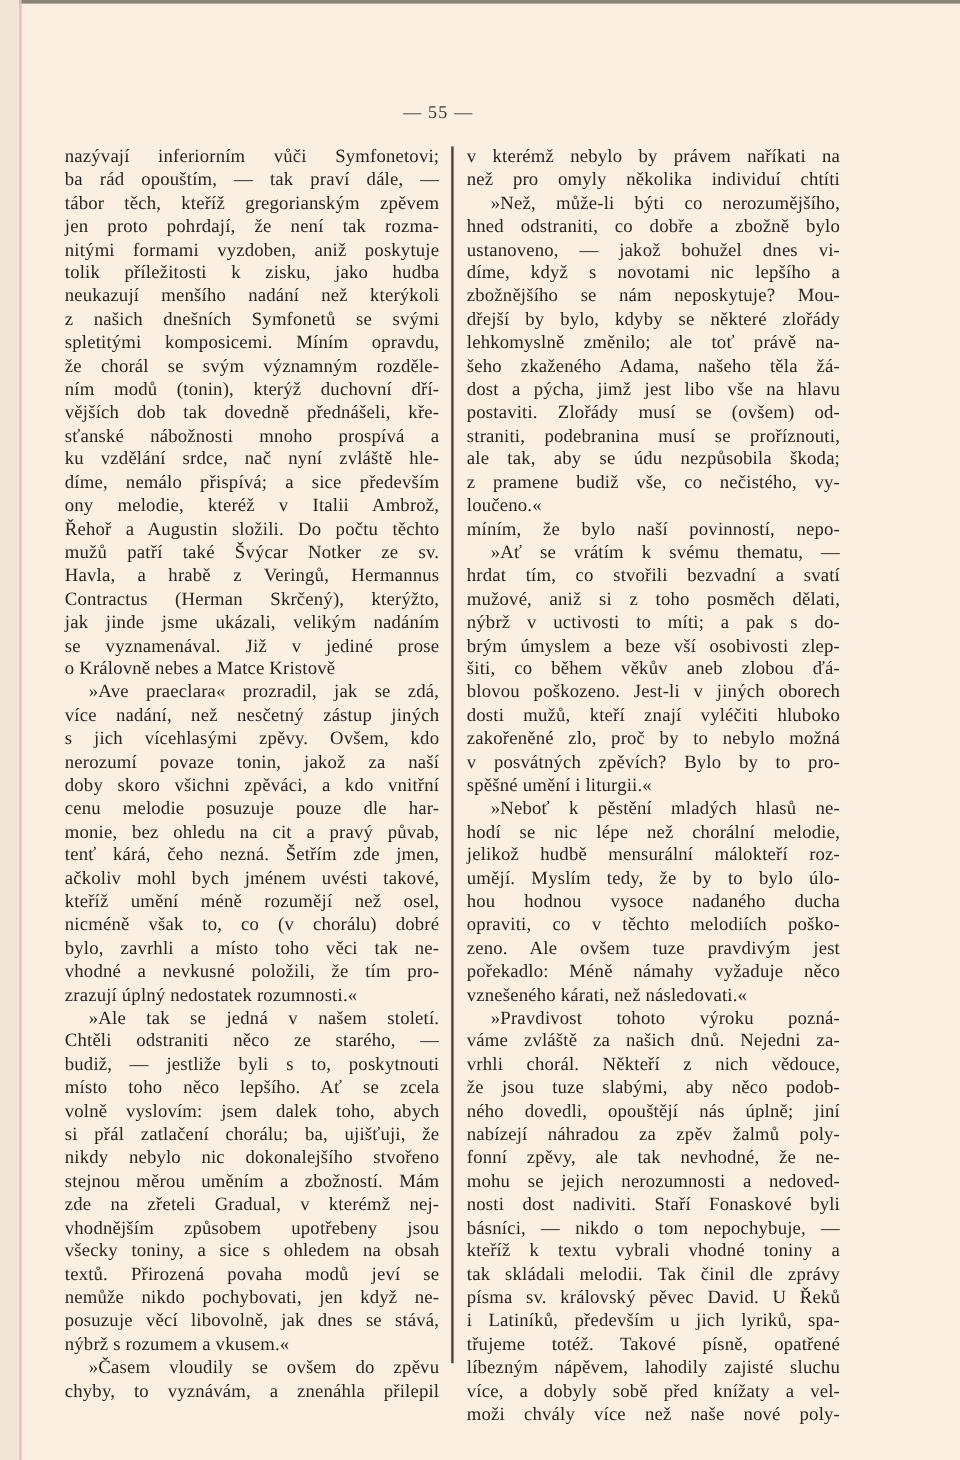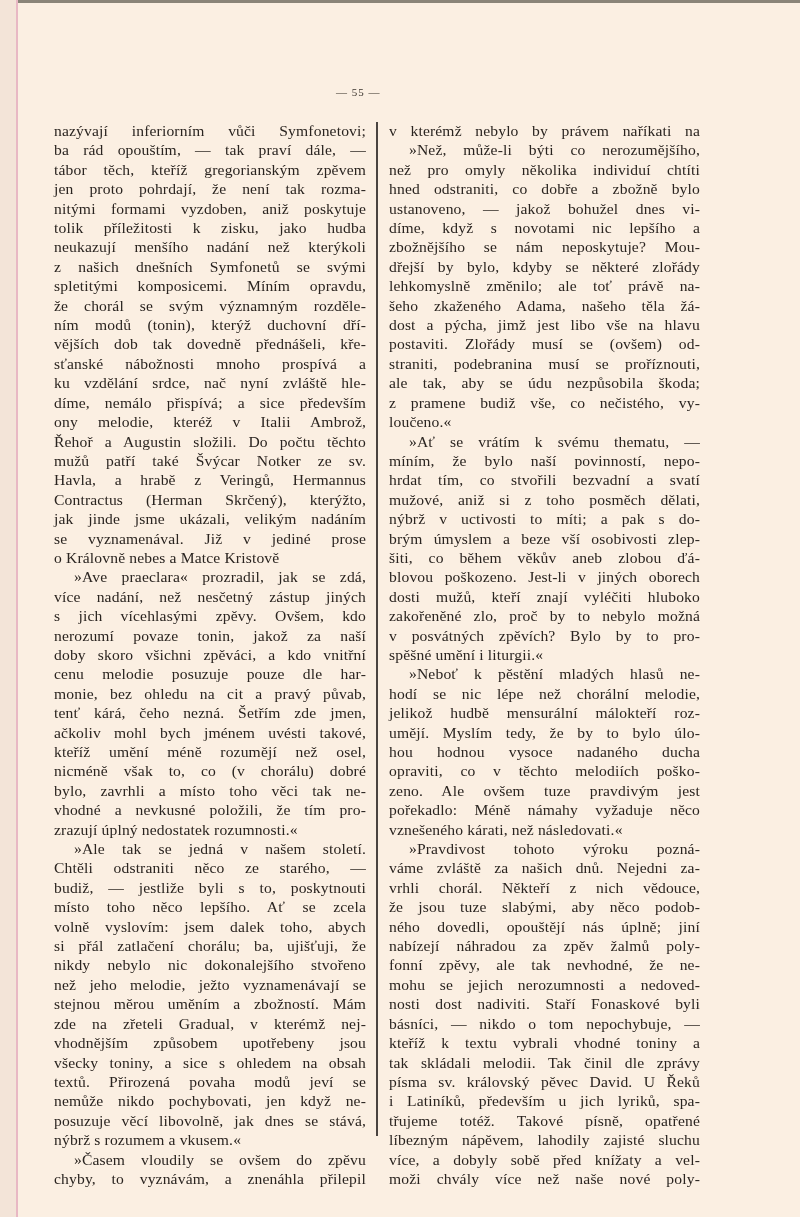--- a/index.html
+++ b/index.html
@@ -18,21 +18,21 @@
     .page-edge-shade {
       position: absolute; left: 0; top: 0; width: 16px; height: 1217px;
       background: #f3e4d8;
     }
     .top-strip {
       position: absolute; left: 0; top: 0; width: 800px; height: 3px;
       background: #8a8478;
     }
     .page-number {
       position: absolute; left: 336px; top: 86px;
-      font-size: 11px; letter-spacing: 1px;
+      font-size: 15px; letter-spacing: 1px;
       color: #3a332c;
       font-family: "Liberation Serif", serif;
     }
     .column {
       position: absolute; top: 121px;
       font-family: "Liberation Serif", serif;
       font-size: 15.6px;
       line-height: 19.4px;
       text-align: justify;
       letter-spacing: 0.15px;
@@ -94,52 +94,51 @@
     <span class="line">bylo, zavrhli a místo toho věci tak ne-</span>
     <span class="line">vhodné a nevkusné položili, že tím pro-</span>
     <span class="line last">zrazují úplný nedostatek rozumnosti.«</span>
     <span class="line para-indent">»Ale tak se jedná v našem století.</span>
     <span class="line">Chtěli odstraniti něco ze starého, —</span>
     <span class="line">budiž, — jestliže byli s to, poskytnouti</span>
     <span class="line">místo toho něco lepšího. Ať se zcela</span>
     <span class="line">volně vyslovím: jsem dalek toho, abych</span>
     <span class="line">si přál zatlačení chorálu; ba, ujišťuji, že</span>
     <span class="line">nikdy nebylo nic dokonalejšího stvořeno</span>
-    <span class="line">než jeho melodie, ježto vyznamenávají se</span>
     <span class="line">stejnou měrou uměním a zbožností. Mám</span>
     <span class="line">zde na zřeteli Gradual, v kterémž nej-</span>
     <span class="line">vhodnějším způsobem upotřebeny jsou</span>
     <span class="line">všecky toniny, a sice s ohledem na obsah</span>
     <span class="line">textů. Přirozená povaha modů jeví se</span>
     <span class="line">nemůže nikdo pochybovati, jen když ne-</span>
     <span class="line">posuzuje věcí libovolně, jak dnes se stává,</span>
     <span class="line last">nýbrž s rozumem a vkusem.«</span>
     <span class="line para-indent">»Časem vloudily se ovšem do zpěvu</span>
     <span class="line">chyby, to vyznávám, a znenáhla přilepil</span>
   </div>
 <div class="divider"></div>
 <div class="column col-right" id="col-right">
     <span class="line">v kterémž nebylo by právem naříkati na</span>
+    <span class="line">než pro omyly několika individuí chtíti</span>
     <span class="line para-indent">»Než, může-li býti co nerozumějšího,</span>
-    <span class="line">než pro omyly několika individuí chtíti</span>
     <span class="line">hned odstraniti, co dobře a zbožně bylo</span>
     <span class="line">ustanoveno, — jakož bohužel dnes vi-</span>
     <span class="line">díme, když s novotami nic lepšího a</span>
     <span class="line">zbožnějšího se nám neposkytuje? Mou-</span>
     <span class="line">dřejší by bylo, kdyby se některé zlořády</span>
     <span class="line">lehkomyslně změnilo; ale toť právě na-</span>
     <span class="line">šeho zkaženého Adama, našeho těla žá-</span>
     <span class="line">dost a pýcha, jimž jest libo vše na hlavu</span>
     <span class="line">postaviti. Zlořády musí se (ovšem) od-</span>
     <span class="line">straniti, podebranina musí se proříznouti,</span>
     <span class="line">ale tak, aby se údu nezpůsobila škoda;</span>
     <span class="line">z pramene budiž vše, co nečistého, vy-</span>
     <span class="line last">loučeno.«</span>
+    <span class="line">míním, že bylo naší povinností, nepo-</span>
     <span class="line para-indent">»Ať se vrátím k svému thematu, —</span>
-    <span class="line">míním, že bylo naší povinností, nepo-</span>
     <span class="line">hrdat tím, co stvořili bezvadní a svatí</span>
     <span class="line">mužové, aniž si z toho posměch dělati,</span>
     <span class="line">nýbrž v uctivosti to míti; a pak s do-</span>
     <span class="line">brým úmyslem a beze vší osobivosti zlep-</span>
     <span class="line">šiti, co během věkův aneb zlobou ďá-</span>
     <span class="line">blovou poškozeno. Jest-li v jiných oborech</span>
     <span class="line">dosti mužů, kteří znají vyléčiti hluboko</span>
     <span class="line">zakořeněné zlo, proč by to nebylo možná</span>
     <span class="line">v posvátných zpěvích? Bylo by to pro-</span>
     <span class="line last">spěšné umění i liturgii.«</span>

